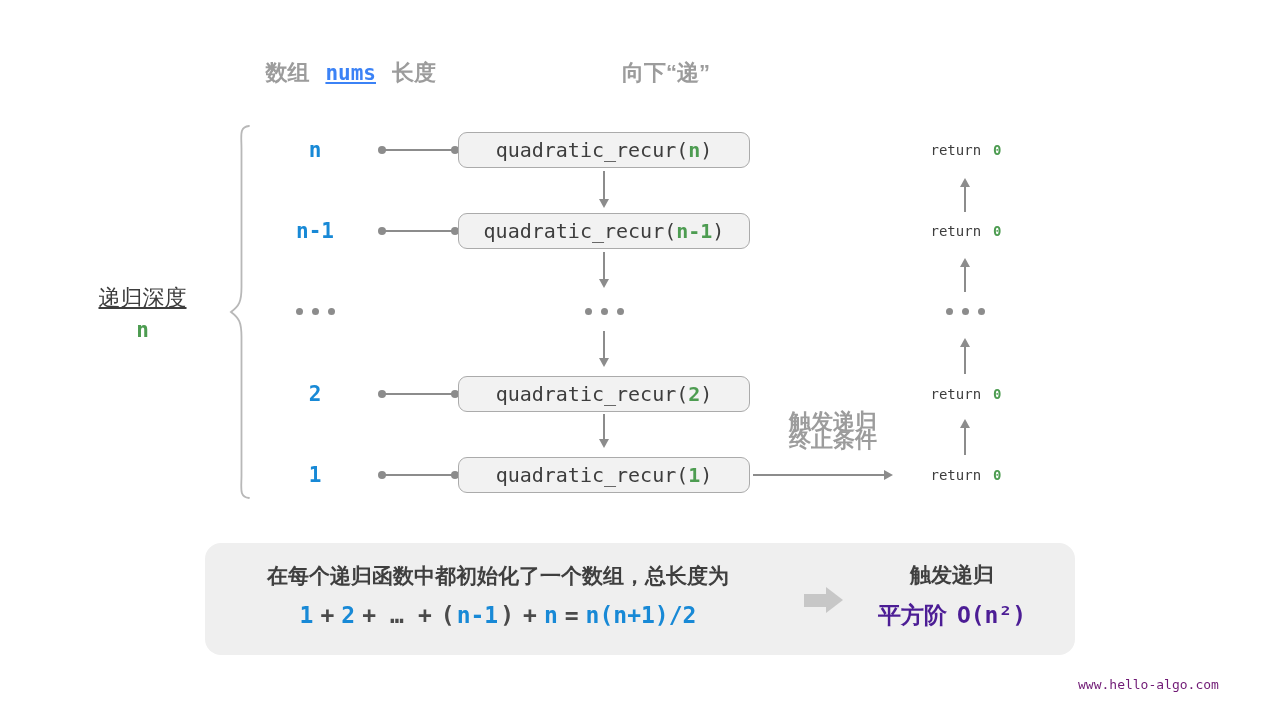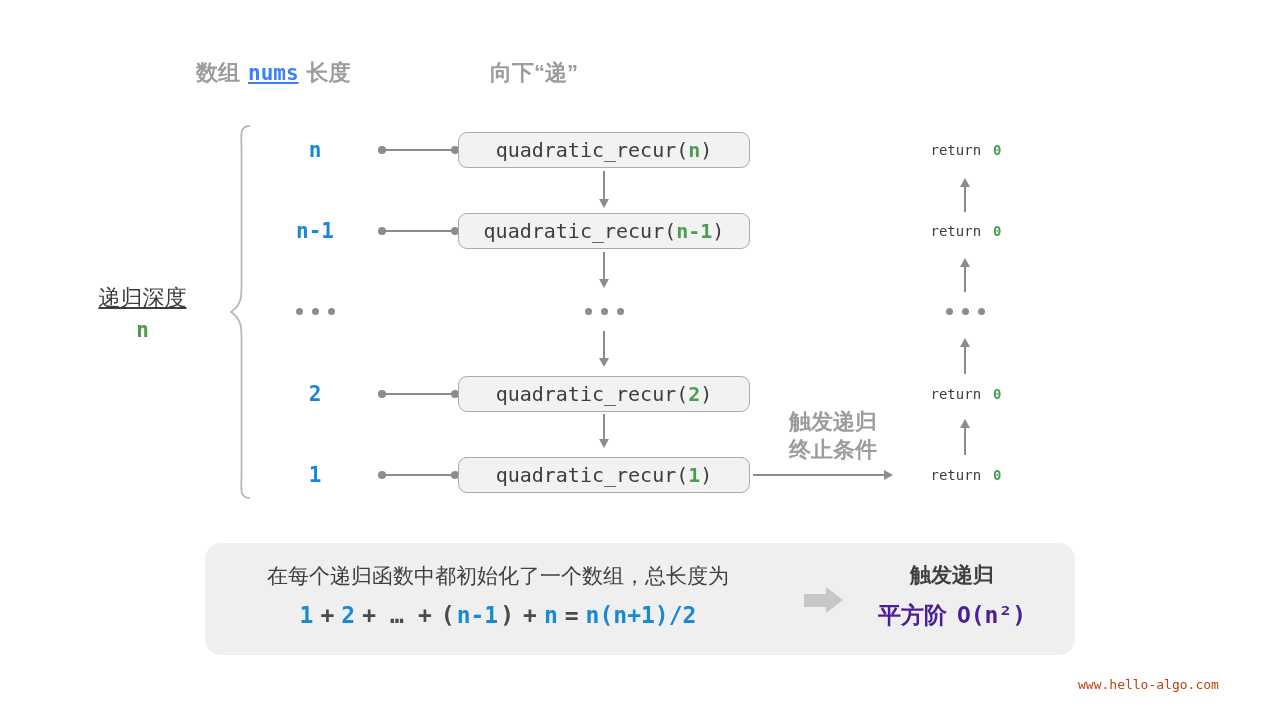--- a/index.html
+++ b/index.html
@@ -6,21 +6,21 @@
   html,body { background:#ffffff; }
   .stage {
     position:relative; width:1280px; height:720px; overflow:hidden;
     background:#ffffff;
     font-family:"Liberation Sans", sans-serif;
   }
   .abs { position:absolute; }
   .blue { color:#3b82f6;text-decoration:underline; }
 
   
-  .col-header { display:flex; justify-content:flex-start; align-items:baseline; gap:8px;
+  .col-header { display:flex; justify-content:flex-end; align-items:baseline; gap:16px;
     font-size:22px; font-weight:bold; color:#9c9c9c; }
   .col-header .code { font-family:"DejaVu Sans Mono", monospace; font-size:21px; }
 
   
   .depth-label { width:165px; text-align:center; font-size:22px; color:#3d3d3d;text-decoration:underline; }
   .depth-value { width:165px; text-align:center; font-size:21px; font-weight:bold;
     font-family:"DejaVu Sans Mono", monospace; color:#4d9c51; }
 
   
   .row-label { width:110px; text-align:center; font-size:21px; font-weight:bold;
@@ -51,35 +51,35 @@
 
   
   .dots { display:flex; gap:9px; }
   .dots b { display:block; width:7px; height:7px; border-radius:50%; background:#8c8c8c; }
 
   
   .anno { width:130px; text-align:center; font-size:22px; font-weight:bold; color:#9c9c9c; }
 
   
   .summary-box { width:870px; height:112px; background:#efefef; border-radius:16px; }
-  .sum-line1 { width:540px; text-align:center; font-size:21px; color:#3f3f3f; font-weight:400; }
+  .sum-line1 { width:540px; text-align:center; font-size:21px; color:#3f3f3f; font-weight:700; }
   .formula { width:540px; display:flex; justify-content:center; align-items:baseline;
     font-family:"DejaVu Sans Mono", monospace; font-size:23px; font-weight:bold; }
   .formula .op { color:#4a4a4a; margin:0 7px; }
   .formula .paren { color:#4a4a4a; margin:0 2px; }
   .formula .num { color:#1889d6; }
   .flow-arrow { display:flex; align-items:center; }
   .flow-arrow .bar { width:22px; height:13px; background:#c7c7c7; }
   .flow-arrow .head { width:0; height:0; border-top:13px solid transparent;
     border-bottom:13px solid transparent; border-left:17px solid #c7c7c7; }
   .sum-title { width:200px; text-align:center; font-size:21px; font-weight:bold; color:#3f3f3f; }
   .sum-value { width:200px; text-align:center; font-size:23px; font-weight:bold; color:#4c1d95; }
   .sum-value .code { font-family:"DejaVu Sans Mono", monospace; margin-left:10px; }
 
-  .footer { font-family:"DejaVu Sans Mono", monospace; font-size:13px; color:#c2410c; }
+  .footer { font-family:"DejaVu Sans Mono", monospace; font-size:13px; color:#701a75; }
 </style>
 </head>
 <body>
 
 <div class="stage">
 
   <div class="abs col-header" style="left:196px; top:58px; width:240px;">
     <span>数组</span>
     <span class="code blue">nums</span>
     <span>长度</span>
@@ -160,21 +160,21 @@
   <div class="arrow-v down" style="left:603px; top:414px; height:31px;"></div>
 
   <div class="arrow-v up" style="left:964px; top:181px; height:31px;"></div>
   <div class="arrow-v up" style="left:964px; top:261px; height:31px;"></div>
   <div class="arrow-v up" style="left:964px; top:341px; height:33px;"></div>
   <div class="arrow-v up" style="left:964px; top:422px; height:33px;"></div>
 
   <div class="arrow-h" style="left:753px; top:474px; width:136px;"></div>
 
   <div class="abs anno" style="left:768px; top:395px;margin-top:12px;">触发递归</div>
-  <div class="abs anno" style="left:768px; top:435px;">终止条件</div>
+  <div class="abs anno" style="left:768px; top:425px;">终止条件</div>
 
   <div class="abs summary-box" style="left:205px; top:543px;"></div>
   <div class="abs sum-line1" style="left:228px; top:562px;">在每个递归函数中都初始化了一个数组，总长度为</div>
   <div class="abs formula" style="left:228px; top:602px;">
     <span class="num">1</span>
     <span class="op">+</span>
     <span class="num">2</span>
     <span class="op">+</span>
     <span class="op">…</span>
     <span class="op">+</span>

